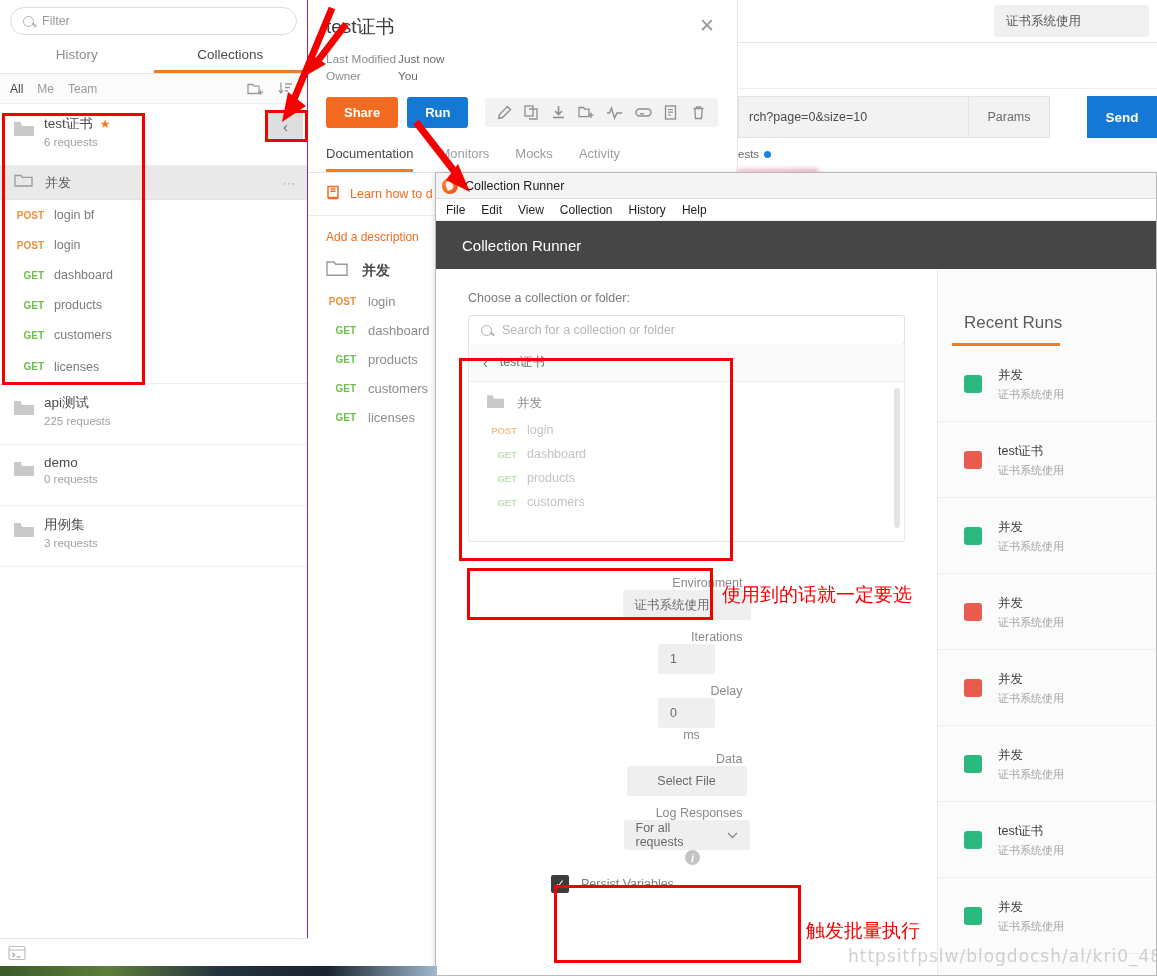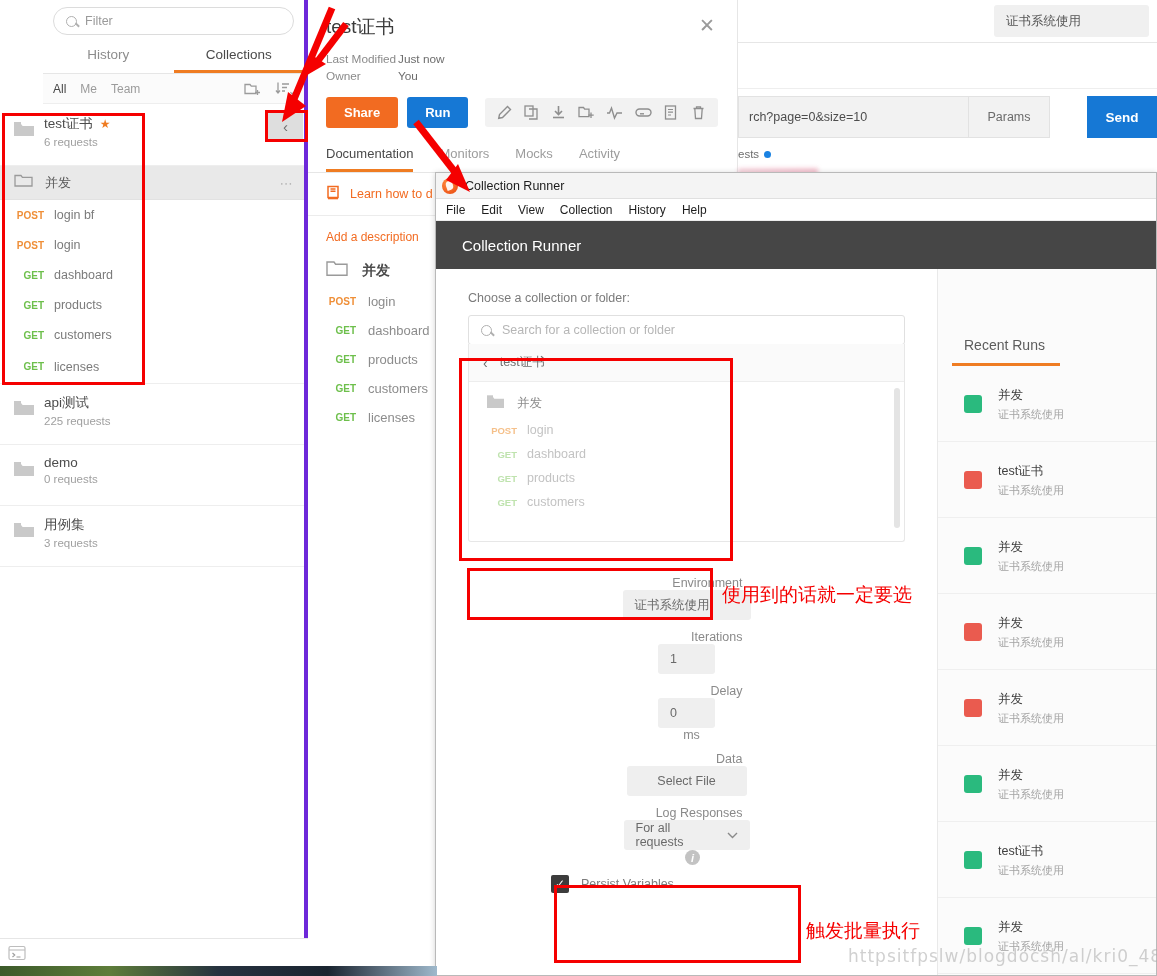--- a/index.html
+++ b/index.html
@@ -11,21 +11,21 @@
     position: relative;
   }
   .stage { position: relative; width: 1157px; height: 976px; }
 
   
   .pm-window { position: absolute; inset: 0; background: #fff; }
 
   
   .sidebar {
     position: absolute; left: 0; top: 0; width: 308px; height: 938px;
-    background: #fff; border-right: 4px solid #6d28d9; padding-left: 43px;
+    background: #fff; border-right: 1px solid #6d28d9;
   }
   .filter-row { height: 40px; padding: 7px 10px 0 10px; }
   .filter-box {
     height: 28px; border: 1px solid #dcdcdc; border-radius: 14px;
     display: flex; align-items: center; gap: 8px; padding: 0 12px;
     color: #9a9a9a; font-size: 12.5px; background: #fff;
   }
   .mag { width: 11px; height: 11px; border: 1.5px solid #b0b0b0; border-radius: 50%;
          position: relative; flex: none; }
   .mag::after { content: ""; position: absolute; width: 5px; height: 1.5px;
@@ -216,21 +216,21 @@
   .chkbox { width: 18px; height: 18px; background: #3c3c3c; border-radius: 2px; color: #fff;
             font-size: 12px; display: flex; align-items: center; justify-content: center; cursor: pointer; }
   .chk-label { font-size: 12.5px; color: #7d7d7d; }
 
   .run-btn-wrap { position: absolute; left: 0; right: 0; bottom: 22px; display: flex;
                   justify-content: center; }
   .run-big { background: #1a84e2; color: #fff; border: none; border-radius: 3px;
              width: 192px; height: 48px; font-size: 15px; cursor: pointer; font-family: inherit; }
 
   
-  .rr-title { font-size: 14px; color: #5c5c5c; padding: 20px 0 0 26px; margin-top: 48px; }
+  .rr-title { font-size: 17px; color: #5c5c5c; padding: 44px 0 0 26px; }
   .rr-underline { width: 108px; height: 3px; background: #ef7c22; margin: 10px 0 0 14px; }
   .rr-item { height: 76px; border-bottom: 1px solid #efefef; display: flex; align-items: center;
              gap: 16px; padding-left: 26px; cursor: pointer; }
   .rr-sq { width: 18px; height: 18px; border-radius: 3px; flex: none; }
   .rr-sq.ok { background: #2aba7e; }
   .rr-sq.fail { background: #ea5b4f; }
   .rr-name { font-size: 12.5px; color: #3e3e3e; }
   .rr-env { font-size: 11px; color: #a3a3a3; margin-top: 3px; }
 
   

